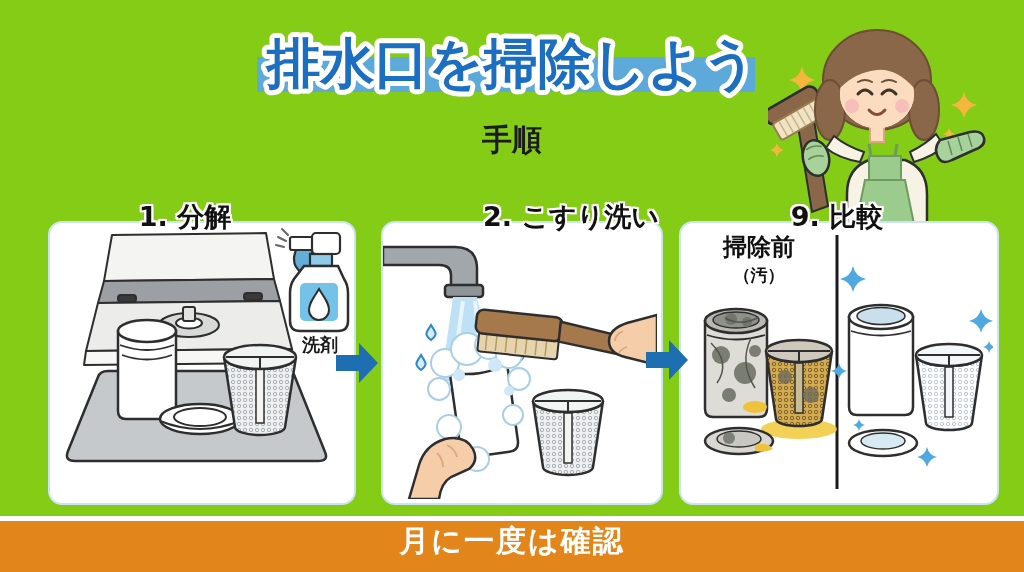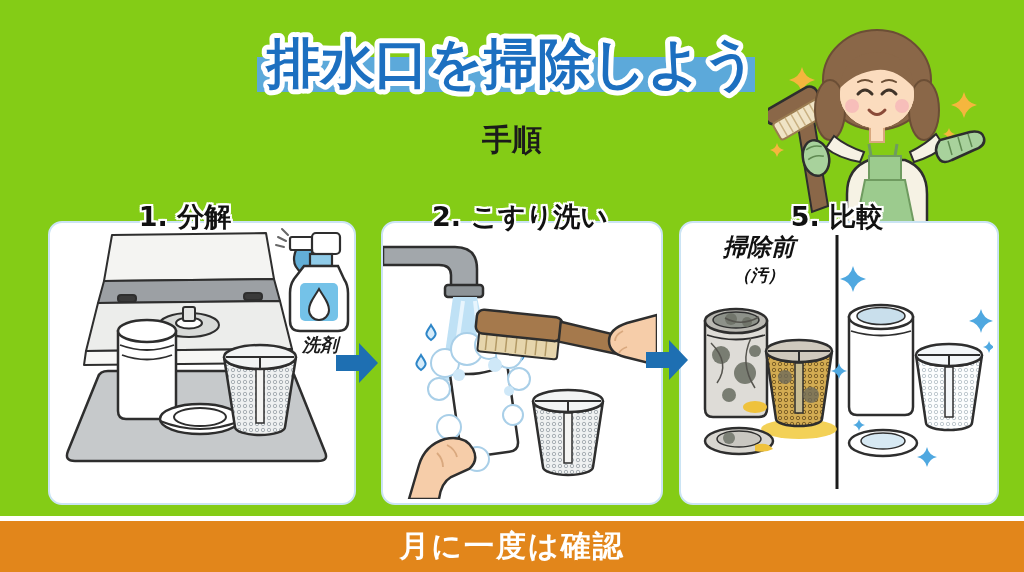--- a/index.html
+++ b/index.html
@@ -11,42 +11,42 @@
   .title-band{left:257px;top:57px;width:498px;height:35px;background:#5CA9DA;z-index:3;}
   .title-svg{left:248px;top:10px;z-index:4;}
   .title-svg text{font-family:"DejaVu Sans","Liberation Sans",sans-serif;font-weight:bold;font-size:54px;
     fill:#1C6FC0;stroke:#FFFFFF;stroke-width:10;paint-order:stroke;stroke-linejoin:round;text-anchor:middle;}
 
   
   .section-heading{left:0;top:120px;width:1024px;text-align:center;font-size:30px;font-weight:bold;color:#1B1B1B;z-index:5;}
   .step-label{top:176px;text-align:center;font-size:27px;font-weight:bold;color:#111;z-index:5;
     text-shadow:-2px -2px 0 #fff,2px -2px 0 #fff,-2px 2px 0 #fff,2px 2px 0 #fff,-2px 0 0 #fff,2px 0 0 #fff,0 -2px 0 #fff,0 2px 0 #fff;margin-top:23px;}
   .step1{left:33px;width:304px;}
-  .step2{left:381px;width:278px;}
+  .step2{left:381px;width:278px;text-align:right;}
   .step3{left:679px;width:316px;}
 
   
-  .panel{background:#FFFFFF;border:2px solid #CBE4F4;border-radius:14px;z-index:2;font-style:italic;}
+  .panel{background:#FFFFFF;border:2px solid #CBE4F4;border-radius:14px;z-index:2;}
   .panel1{left:48px;top:221px;width:304px;height:280px;}
   .panel2{left:381px;top:221px;width:278px;height:280px;}
   .panel3{left:679px;top:221px;width:316px;height:280px;}
   .panel svg{position:absolute;left:0;top:0;}
 
   .arrow{z-index:6;}
 
   
   .cmp-col{position:absolute;top:8px;text-align:center;z-index:3;}
   .cmp-before{left:0;width:156px;}
   .cmp-after{left:160px;width:152px;}
   .cmp-title{font-size:24px;font-weight:bold;color:#111;}
   .cmp-note{font-size:17px;font-weight:bold;color:#111;margin-top:1px;}
 
   
   .footer-sep{left:0;top:516px;width:1024px;height:5px;background:#FFFFFF;z-index:7;}
-  .footer{left:0;top:521px;width:1024px;height:51px;background:#E2861B;z-index:7;display:flex;align-items:center;justify-content:center;}
+  .footer{left:0;top:521px;width:1024px;height:51px;background:#E2861B;z-index:7;display:flex;align-items:flex-start;justify-content:center;}
   .footer-text{font-size:30px;font-weight:bold;color:#FFFFFF;letter-spacing:2px;}
 
   .woman{z-index:1;}
   svg text.svg-label{font-family:"DejaVu Sans","Liberation Sans",sans-serif;font-weight:bold;fill:#1B1B1B;text-anchor:middle;}
 </style>
 </head>
 <body>
 
 <div class="canvas">
 
@@ -104,21 +104,21 @@
     </g>
     <g>
       <path d="M172,150 Q164,140 172,130 L202,122 Q214,120 216,128 Q218,136 206,140 L184,150 Q176,154 172,150 Z" fill="#A8D29C" stroke="#2E2E2E" stroke-width="2.5"></path>
       <path d="M200,124 L204,137 M190,127 L194,141 M180,131 L184,145" stroke="#5F8A52" stroke-width="1.5"></path>
     </g>
   </svg>
 
   <div class="abs section-heading">手順</div>
   <div class="abs step-label step1">1. 分解</div>
   <div class="abs step-label step2">2. こすり洗い</div>
-  <div class="abs step-label step3">5. 比較</div>
+  <div class="abs step-label step3">9. 比較</div>
 
   <div class="abs panel panel1">
     <svg width="300" height="276" viewBox="0 0 300 276">
       <defs>
         <pattern id="meshG1" width="6" height="6" patternUnits="userSpaceOnUse">
           <rect width="6" height="6" fill="#EFF1F1"></rect>
           <circle cx="3" cy="3" r="1.7" fill="none" stroke="#A8AFB4" stroke-width="1"></circle>
         </pattern>
       </defs>
 

